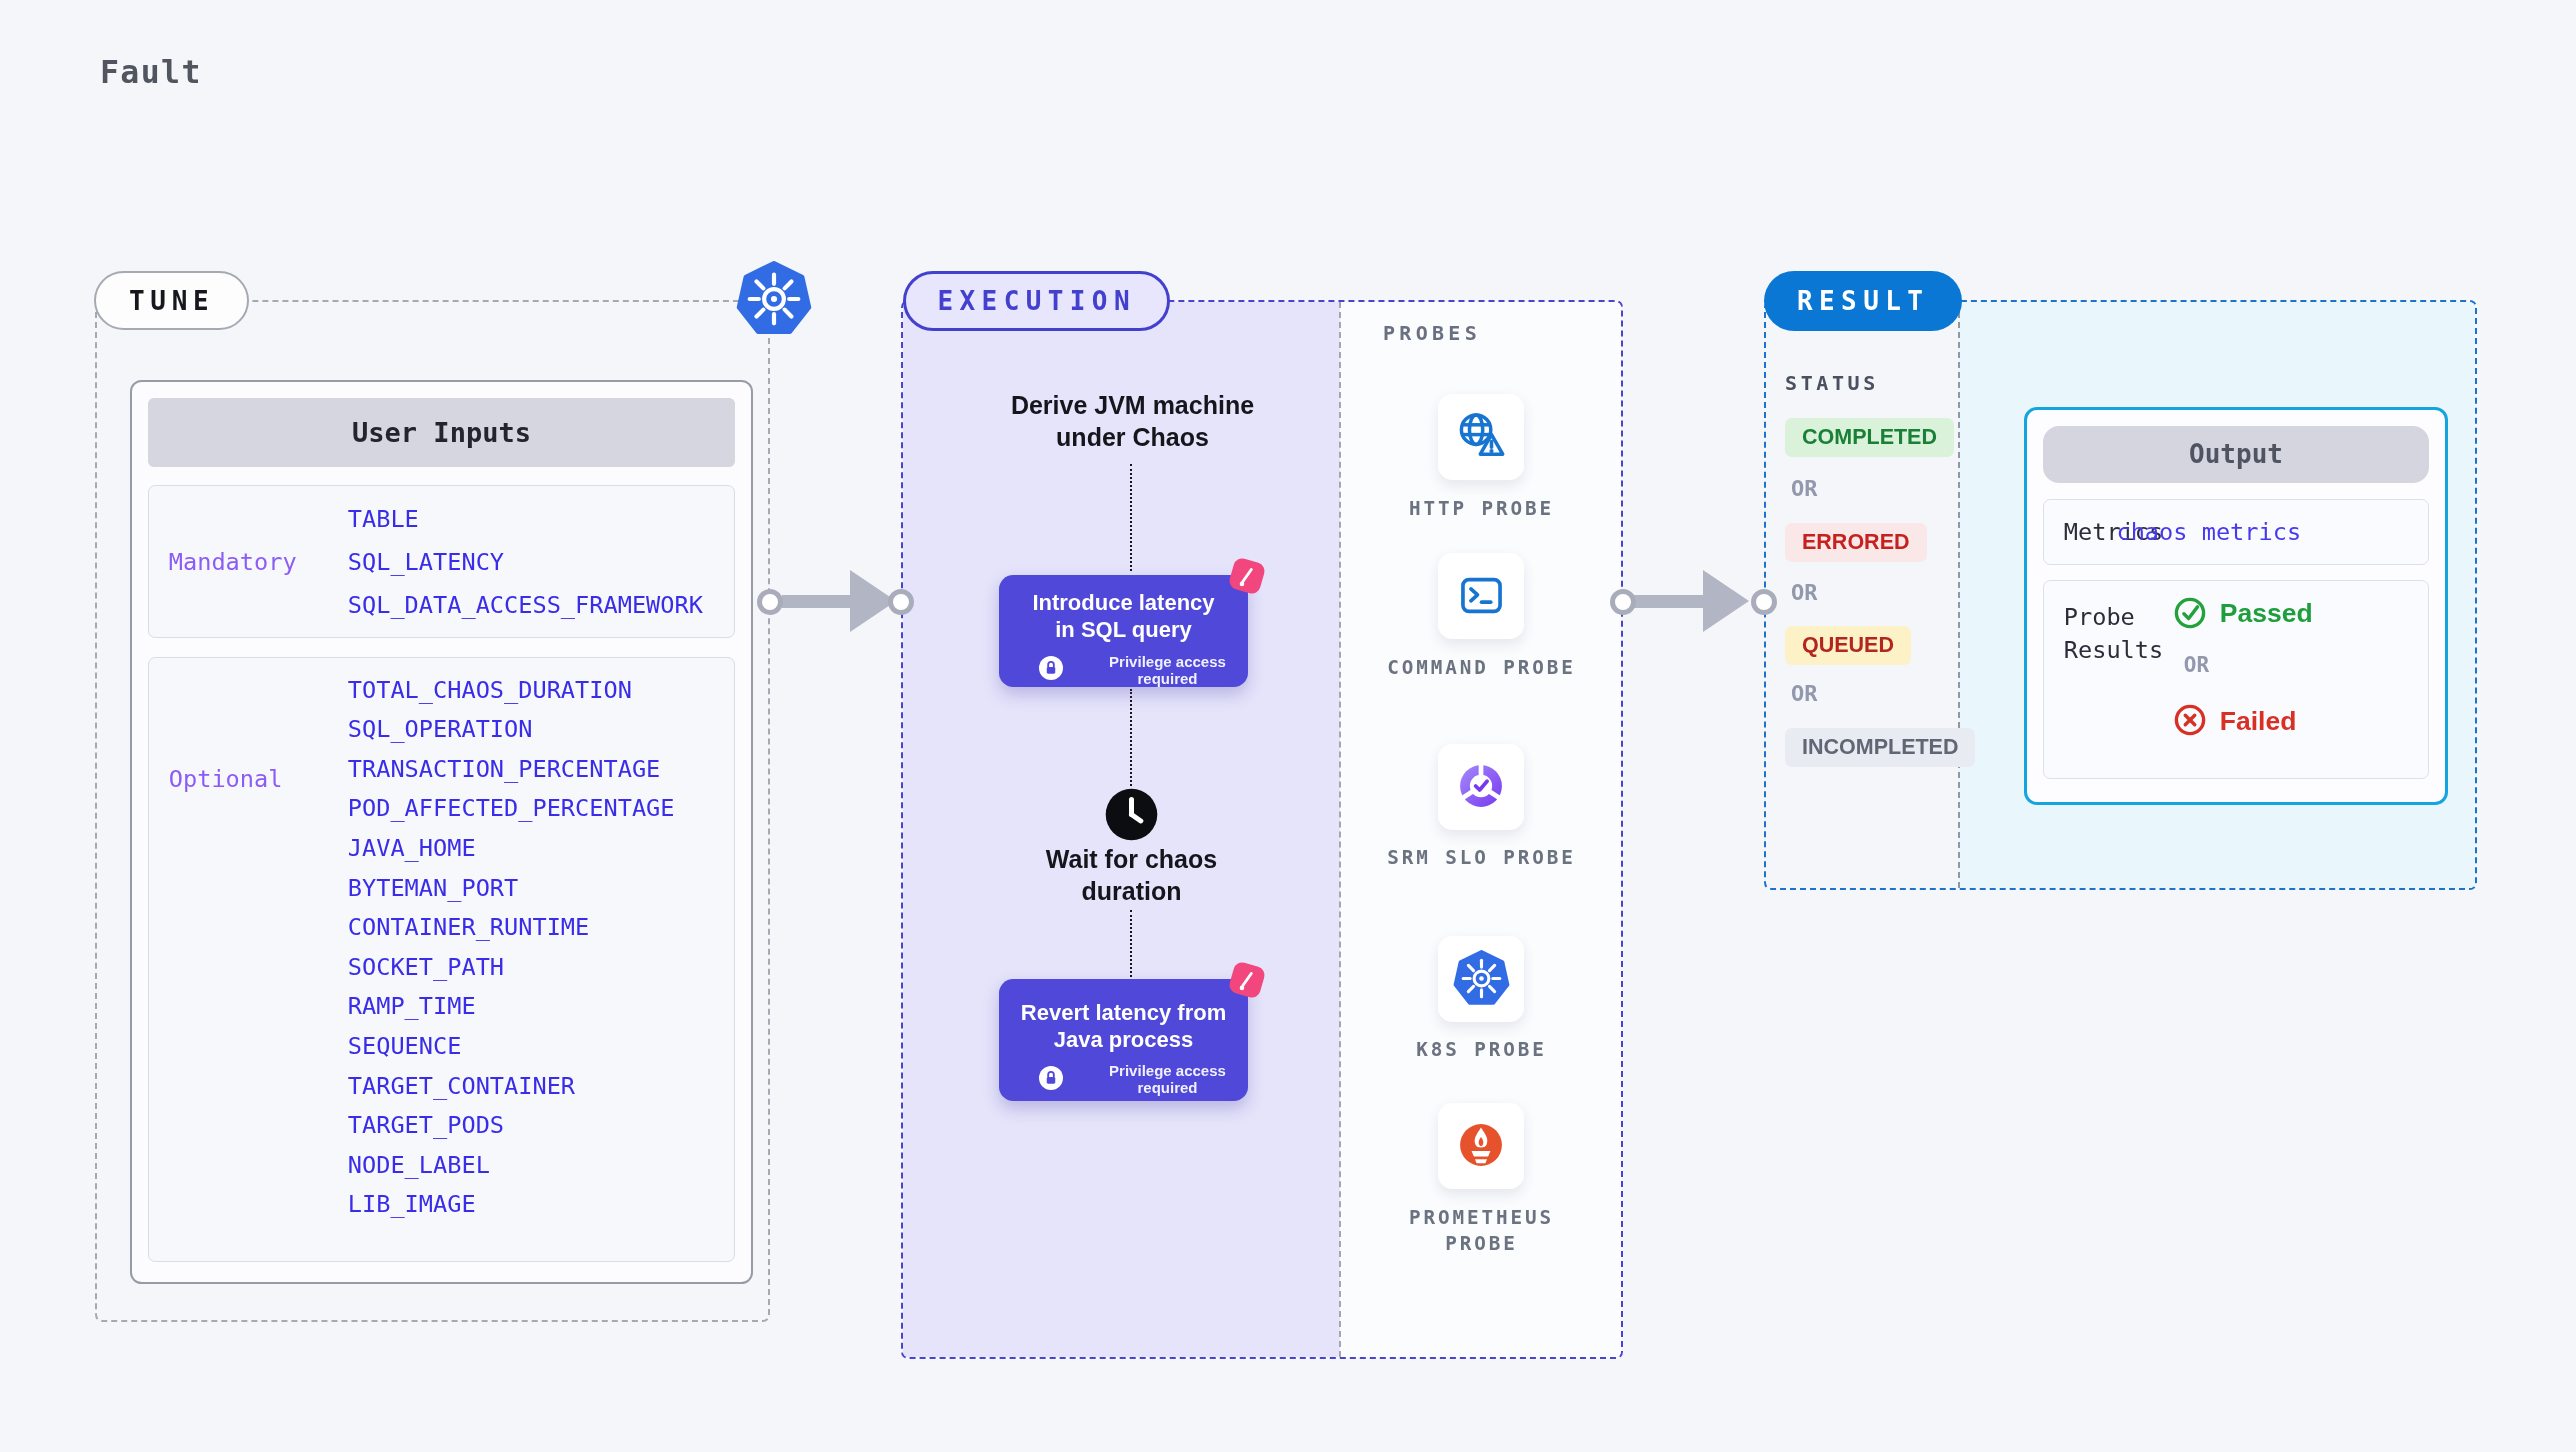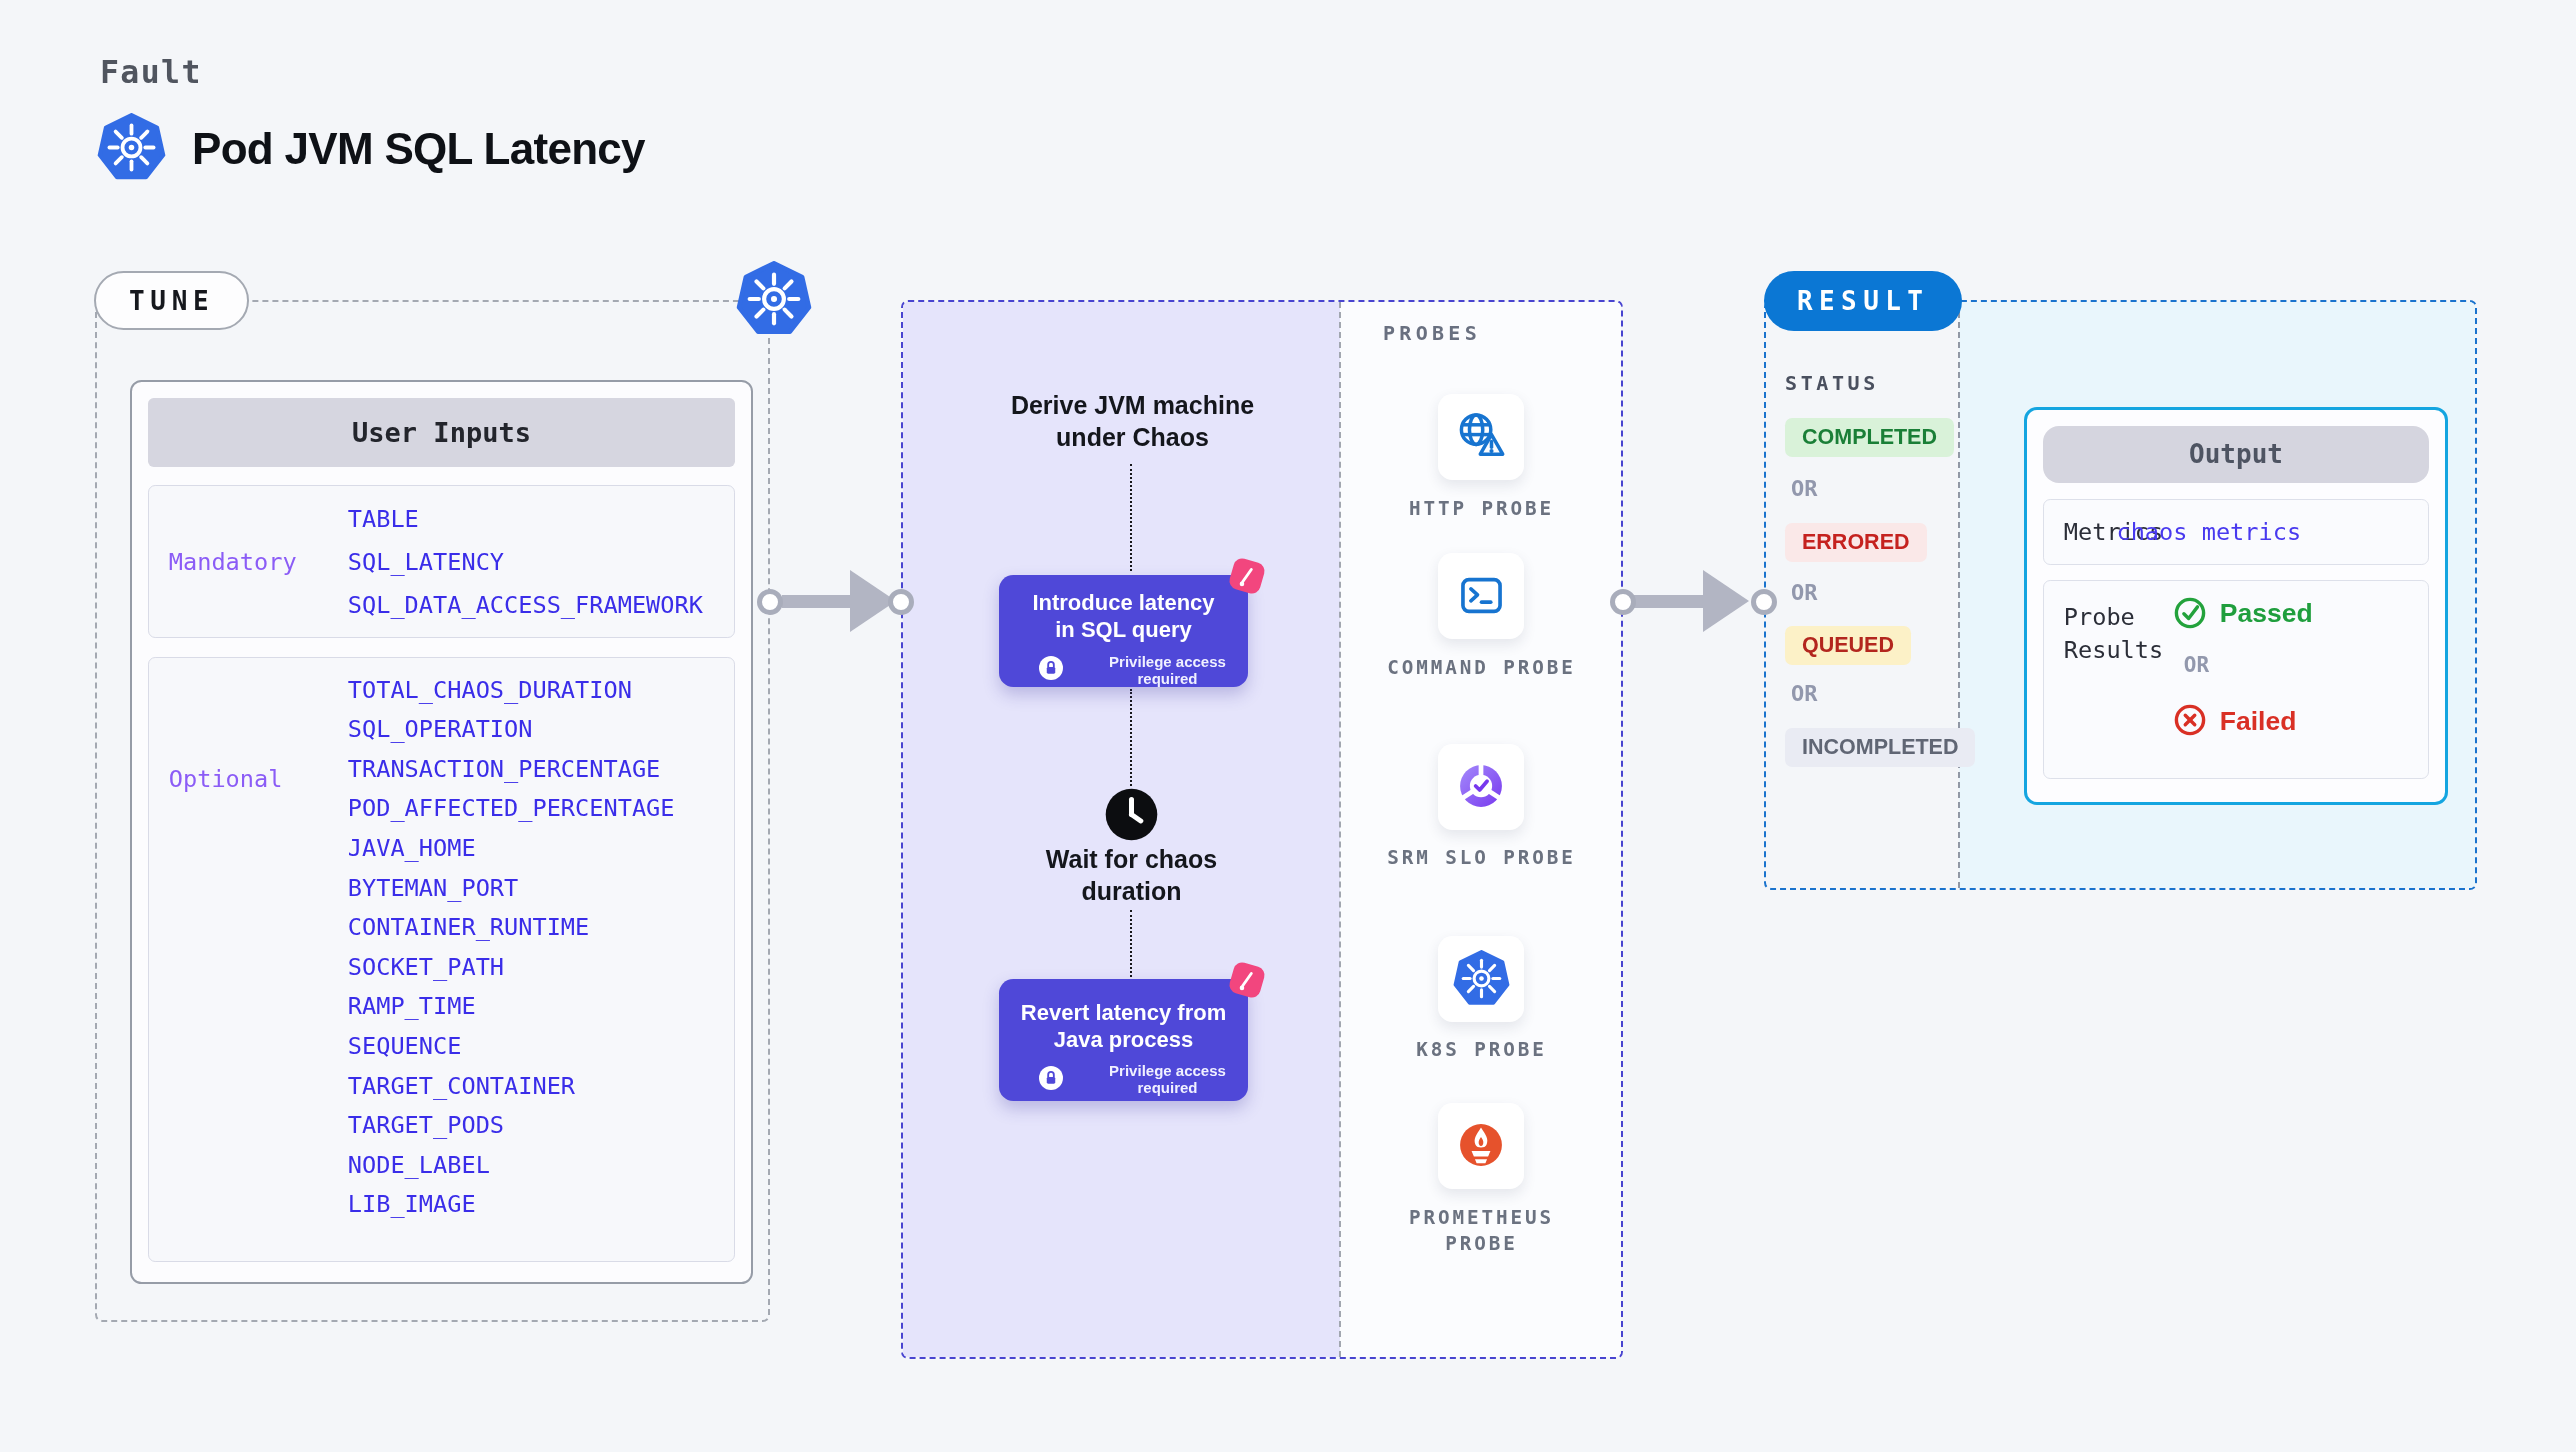--- a/index.html
+++ b/index.html
@@ -104,40 +104,20 @@
   .passed-text{font-size:26.5px;font-weight:700;color:#1f9e3d;}
   .failed-text{font-size:26.5px;font-weight:700;color:#d93025;}
   .output-or{position:absolute;left:140px;top:72px;font-size:21px;font-weight:600;color:#9298ad;}
 </style>
 </head>
 <body>
 
 <div id="canvas">
 
   <div class="abs fault-label mono">Fault</div>
-  <div class="abs header-row">
-    <span>
-      <svg viewBox="0 0 100 100" width="69" height="69">
-          <polygon points="50,3 87,21 96,61 71,93 29,93 4,61 13,21" fill="#326CE5" stroke="#326CE5" stroke-width="6" stroke-linejoin="round"></polygon>
-          <circle cx="50" cy="50" r="13" fill="none" stroke="#fff" stroke-width="5.5"></circle>
-          <g stroke="#fff" stroke-width="5.5" stroke-linecap="round">
-            <line x1="50" y1="30" x2="50" y2="18"></line>
-            <line x1="50" y1="70" x2="50" y2="82"></line>
-            <line x1="30" y1="50" x2="18" y2="50"></line>
-            <line x1="70" y1="50" x2="82" y2="50"></line>
-            <line x1="36" y1="36" x2="27" y2="27"></line>
-            <line x1="64" y1="36" x2="73" y2="27"></line>
-            <line x1="36" y1="64" x2="27" y2="73"></line>
-            <line x1="64" y1="64" x2="73" y2="73"></line>
-          </g>
-          <circle cx="50" cy="50" r="4" fill="#fff"></circle>
-        </svg>
-    </span>
-    <span class="page-title">Pod JVM SQL Latency</span>
-  </div>
 
   <div class="abs tune-box"></div>
   <div class="abs pill tune-pill">TUNE</div>
   <div class="abs tune-k8s">
     <svg viewBox="0 0 100 100" width="76" height="76">
         <polygon points="50,3 87,21 96,61 71,93 29,93 4,61 13,21" fill="#326CE5" stroke="#326CE5" stroke-width="6" stroke-linejoin="round"></polygon>
         <circle cx="50" cy="50" r="13" fill="none" stroke="#fff" stroke-width="5.5"></circle>
         <g stroke="#fff" stroke-width="5.5" stroke-linecap="round">
           <line x1="50" y1="30" x2="50" y2="18"></line>
           <line x1="50" y1="70" x2="50" y2="82"></line>
@@ -190,20 +170,21 @@
     <div class="abs arrow-line" style="left:782px;top:595px;width:69px;"></div>
     <div class="abs arrow-tri" style="left:850px;top:570px;"></div>
     <div class="abs arrow-circle" style="left:888px;top:589px;"></div>
   </div>
 
   <div class="abs exec-box">
     <div class="exec-purple"></div>
     <div class="exec-probes-bg"></div>
     <div class="exec-divider"></div>
   </div>
+  <div class="abs pill exec-pill">EXECUTION</div>
 
   <div class="abs derive-text">Derive JVM machine under Chaos</div>
   <div class="abs dotted-line" style="left:1130px;top:464px;height:107px;"></div>
 
   <div class="abs step-box" style="top:575px;height:112px;">
     <div class="step-title">Introduce latency in SQL query</div>
     <div class="lock-row">
       <span><svg viewBox="0 0 34 34" width="24" height="24">
             <circle cx="17" cy="17" r="17" fill="#fff"></circle>
             <rect x="11" y="15.5" width="12" height="9.5" rx="2" fill="#4F48D8"></rect>

